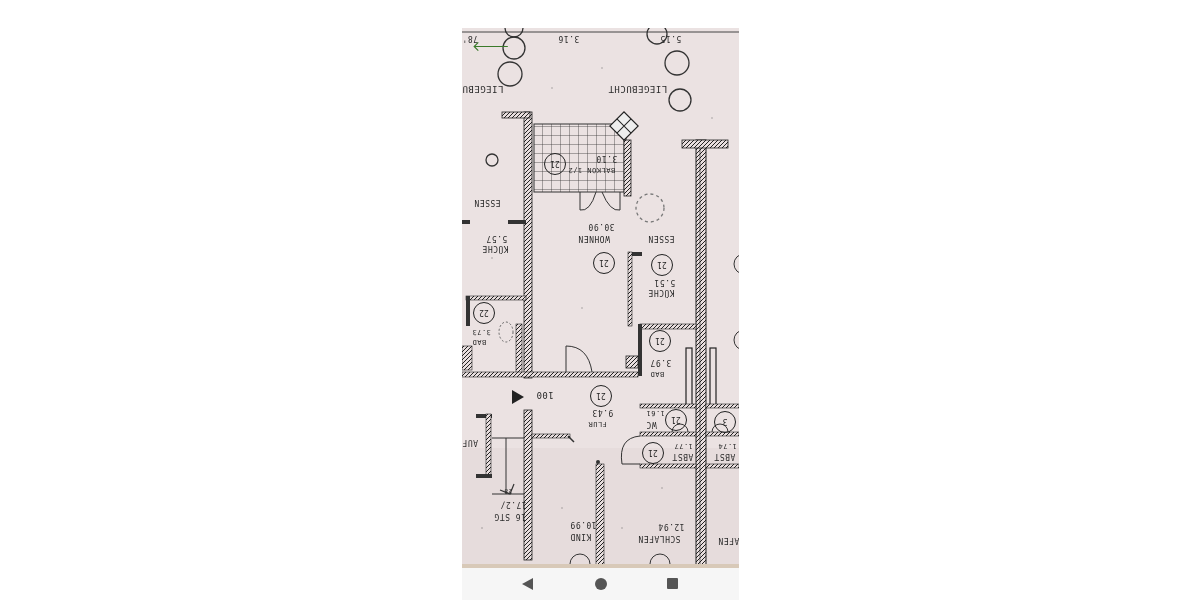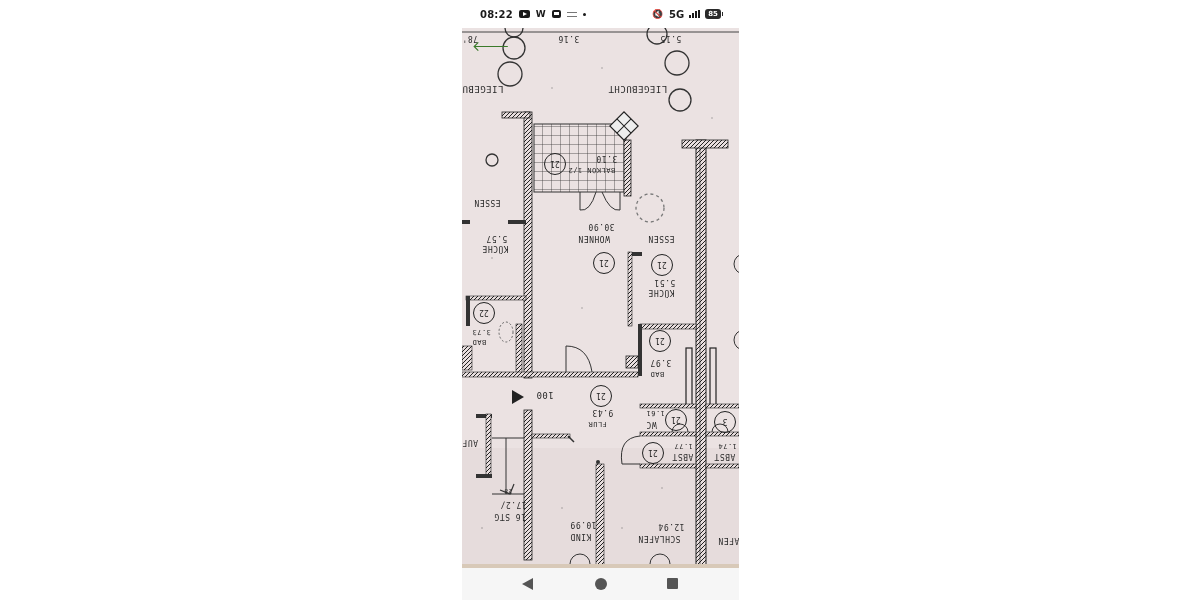--- a/index.html
+++ b/index.html
@@ -35,41 +35,20 @@
     .nav-back { position: absolute; left: 60px; top: 10px; width: 0; height: 0; border-right: 11px solid #555; border-top: 6px solid transparent; border-bottom: 6px solid transparent; cursor: pointer; }
     .nav-home { position: absolute; left: 133px; top: 10px; width: 12px; height: 12px; background: #555; border-radius: 50%; cursor: pointer; }
     .nav-recent { position: absolute; left: 205px; top: 10px; width: 11px; height: 11px; background: #555; border-radius: 1px; cursor: pointer; }
     .photo-bottom-strip { position: absolute; left: 0; top: 536px; width: 277px; height: 8px; background: #d8c9b8; }
   </style>
 </head>
 <body>
 
 <div class="phone">
 
-  <div class="status-bar">
-    <div class="status-left">
-      <span class="sb-time">08:22</span>
-      <span class="ico-yt"></span>
-      <span class="ico-w">W</span>
-      <span class="ico-msg"></span>
-      <span class="ico-small"></span>
-      <span class="ico-dot"></span>
-    </div>
-    <div class="status-right">
-      <span class="ico-mute">🔇</span>
-      <span class="sb-net">5G</span>
-      <span class="ico-signal">
-        <span style="height:3px"></span>
-          <span style="height:5px"></span>
-          <span style="height:7px"></span>
-          <span style="height:8px"></span>
-      </span>
-      <span class="battery">85</span>
-    </div>
-  </div>
 
   <div class="photo">
     <svg width="277" height="540" viewBox="0 0 277 540">
       <defs>
         <pattern id="hatch" width="4" height="4" patternUnits="userSpaceOnUse">
           <rect width="4" height="4" fill="#e8dede"></rect>
           <path d="M0,4 L4,0" stroke="#222" stroke-width="1"></path>
         </pattern>
         <pattern id="grid" width="9" height="9" patternUnits="userSpaceOnUse">
           <rect width="9" height="9" fill="none"></rect>

